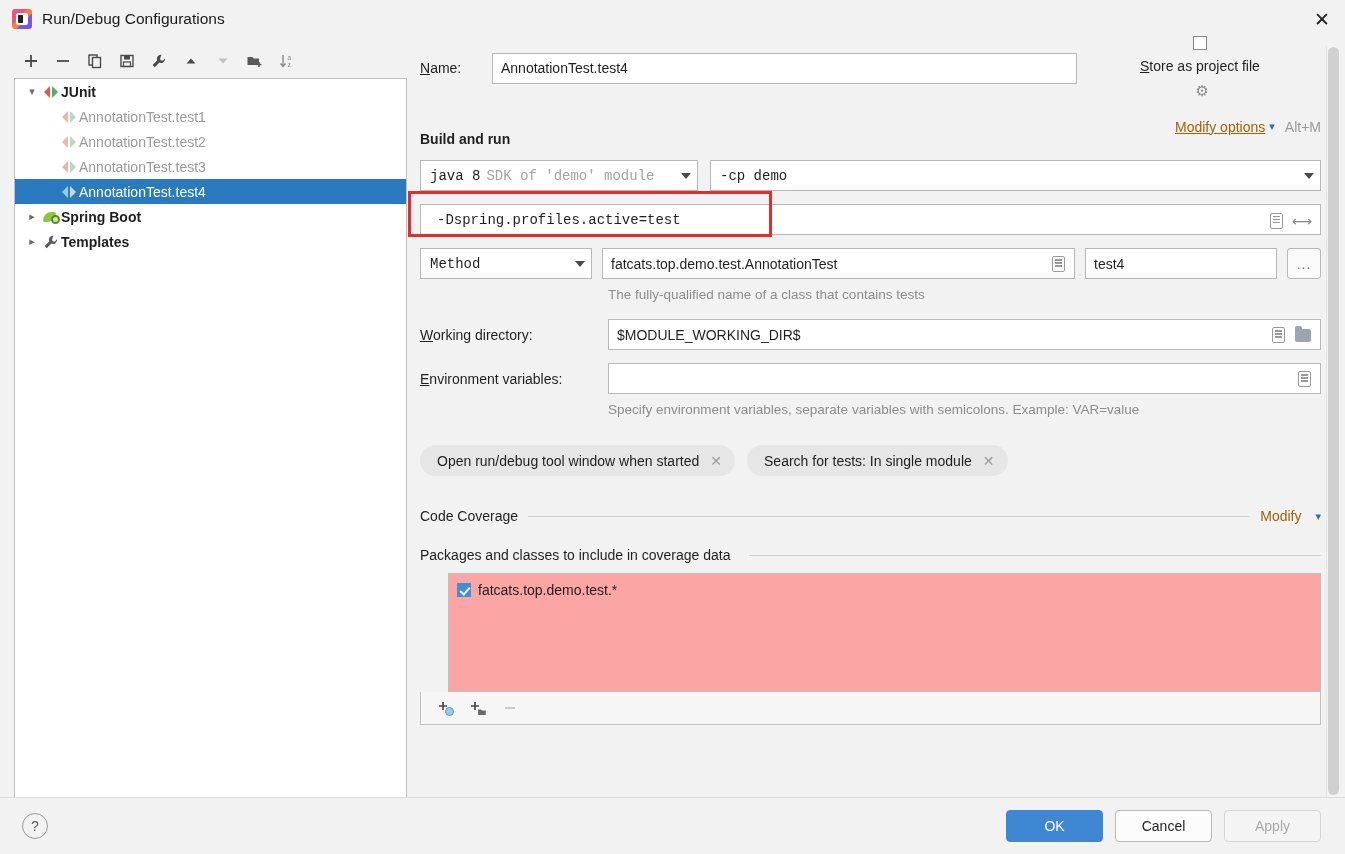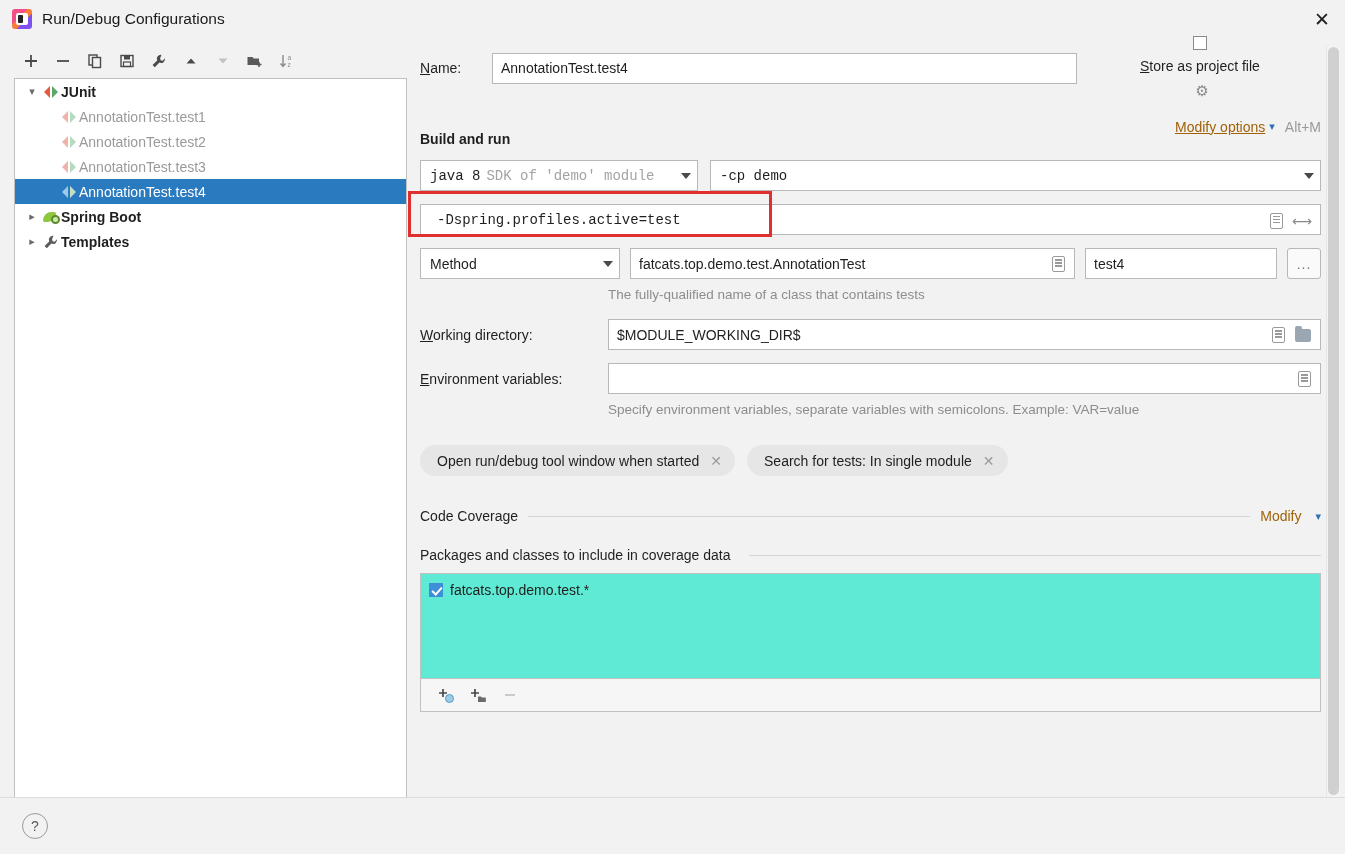--- a/index.html
+++ b/index.html
@@ -169,21 +169,21 @@
     display:flex; align-items:center; gap:9px;
   }
   #red-box {
     position:absolute; left:-12px; top:-13px;
     width:364px; height:46px;
     border:3px solid #e02f2f; pointer-events:none; z-index:5;
   }
 
   
   #method-row { margin-top:13px; display:flex; gap:10px; }
-  #method-combo { width:200px; }
+  #method-combo { width:172px;font-family:Liberation Mono, monospace; }
   #class-field { flex:1; padding-right:34px; position:relative; }
   #method-field { width:192px; }
   #ellipsis-btn {
     width:34px; height:31px; border:1px solid #b8b8b8; background:#fafafa;
     border-radius:3px; display:flex; align-items:center; justify-content:center;
     color:#777; font-size:14px; letter-spacing:1px;
   }
   #class-hint { margin-top:8px; margin-left:188px; }
 
   
@@ -221,22 +221,22 @@
     font-size:14px; color:#1f1f1f; gap:11px;
   }
   .chip .x { color:#9b9b9b; font-size:14px; }
 
   
   #cov-header { margin-top:32px; display:flex; align-items:center; gap:10px; }
   #cov-title { font-size:14px; }
   .sep { flex:1; height:1px; background:#d4d4d4; }
   #pk-header { margin-top:23px; display:flex; align-items:center; gap:18px; }
   #cov-box {
-    margin-top:10px; background:#5eead4; border:1px solid #c0c0c0;
-    height:106px; padding:8px 0 0 8px;
+    margin-top:10px; background:#fca5a5; border:1px solid #c0c0c0;
+    height:119px; padding:8px 0 0 8px;margin-left:28px;
   }
   .cov-item { display:flex; align-items:center; gap:7px; font-size:14px; }
   #cov-toolbar {
     height:33px; border:1px solid #c0c0c0; border-top:none;
     background:#f6f6f6; display:flex; align-items:center; gap:6px;
     padding-left:12px;
   }
   .covbtn { width:26px; height:26px; display:flex; align-items:center; justify-content:center; color:#4a4a4a; }
 
   
@@ -536,13 +536,18 @@
   </div>
 </div>
 
 <div id="scrollbar">
   <div id="scroll-thumb"></div>
 </div>
 
 <div id="bottom-sep"></div>
 <div id="bottom-bar">
   <div id="help-btn">?</div>
+  <div id="btns">
+    <div class="btn primary">OK</div>
+    <div class="btn">Cancel</div>
+    <div class="btn disabled">Apply</div>
+  </div>
 </div>
 
 </body></html>

